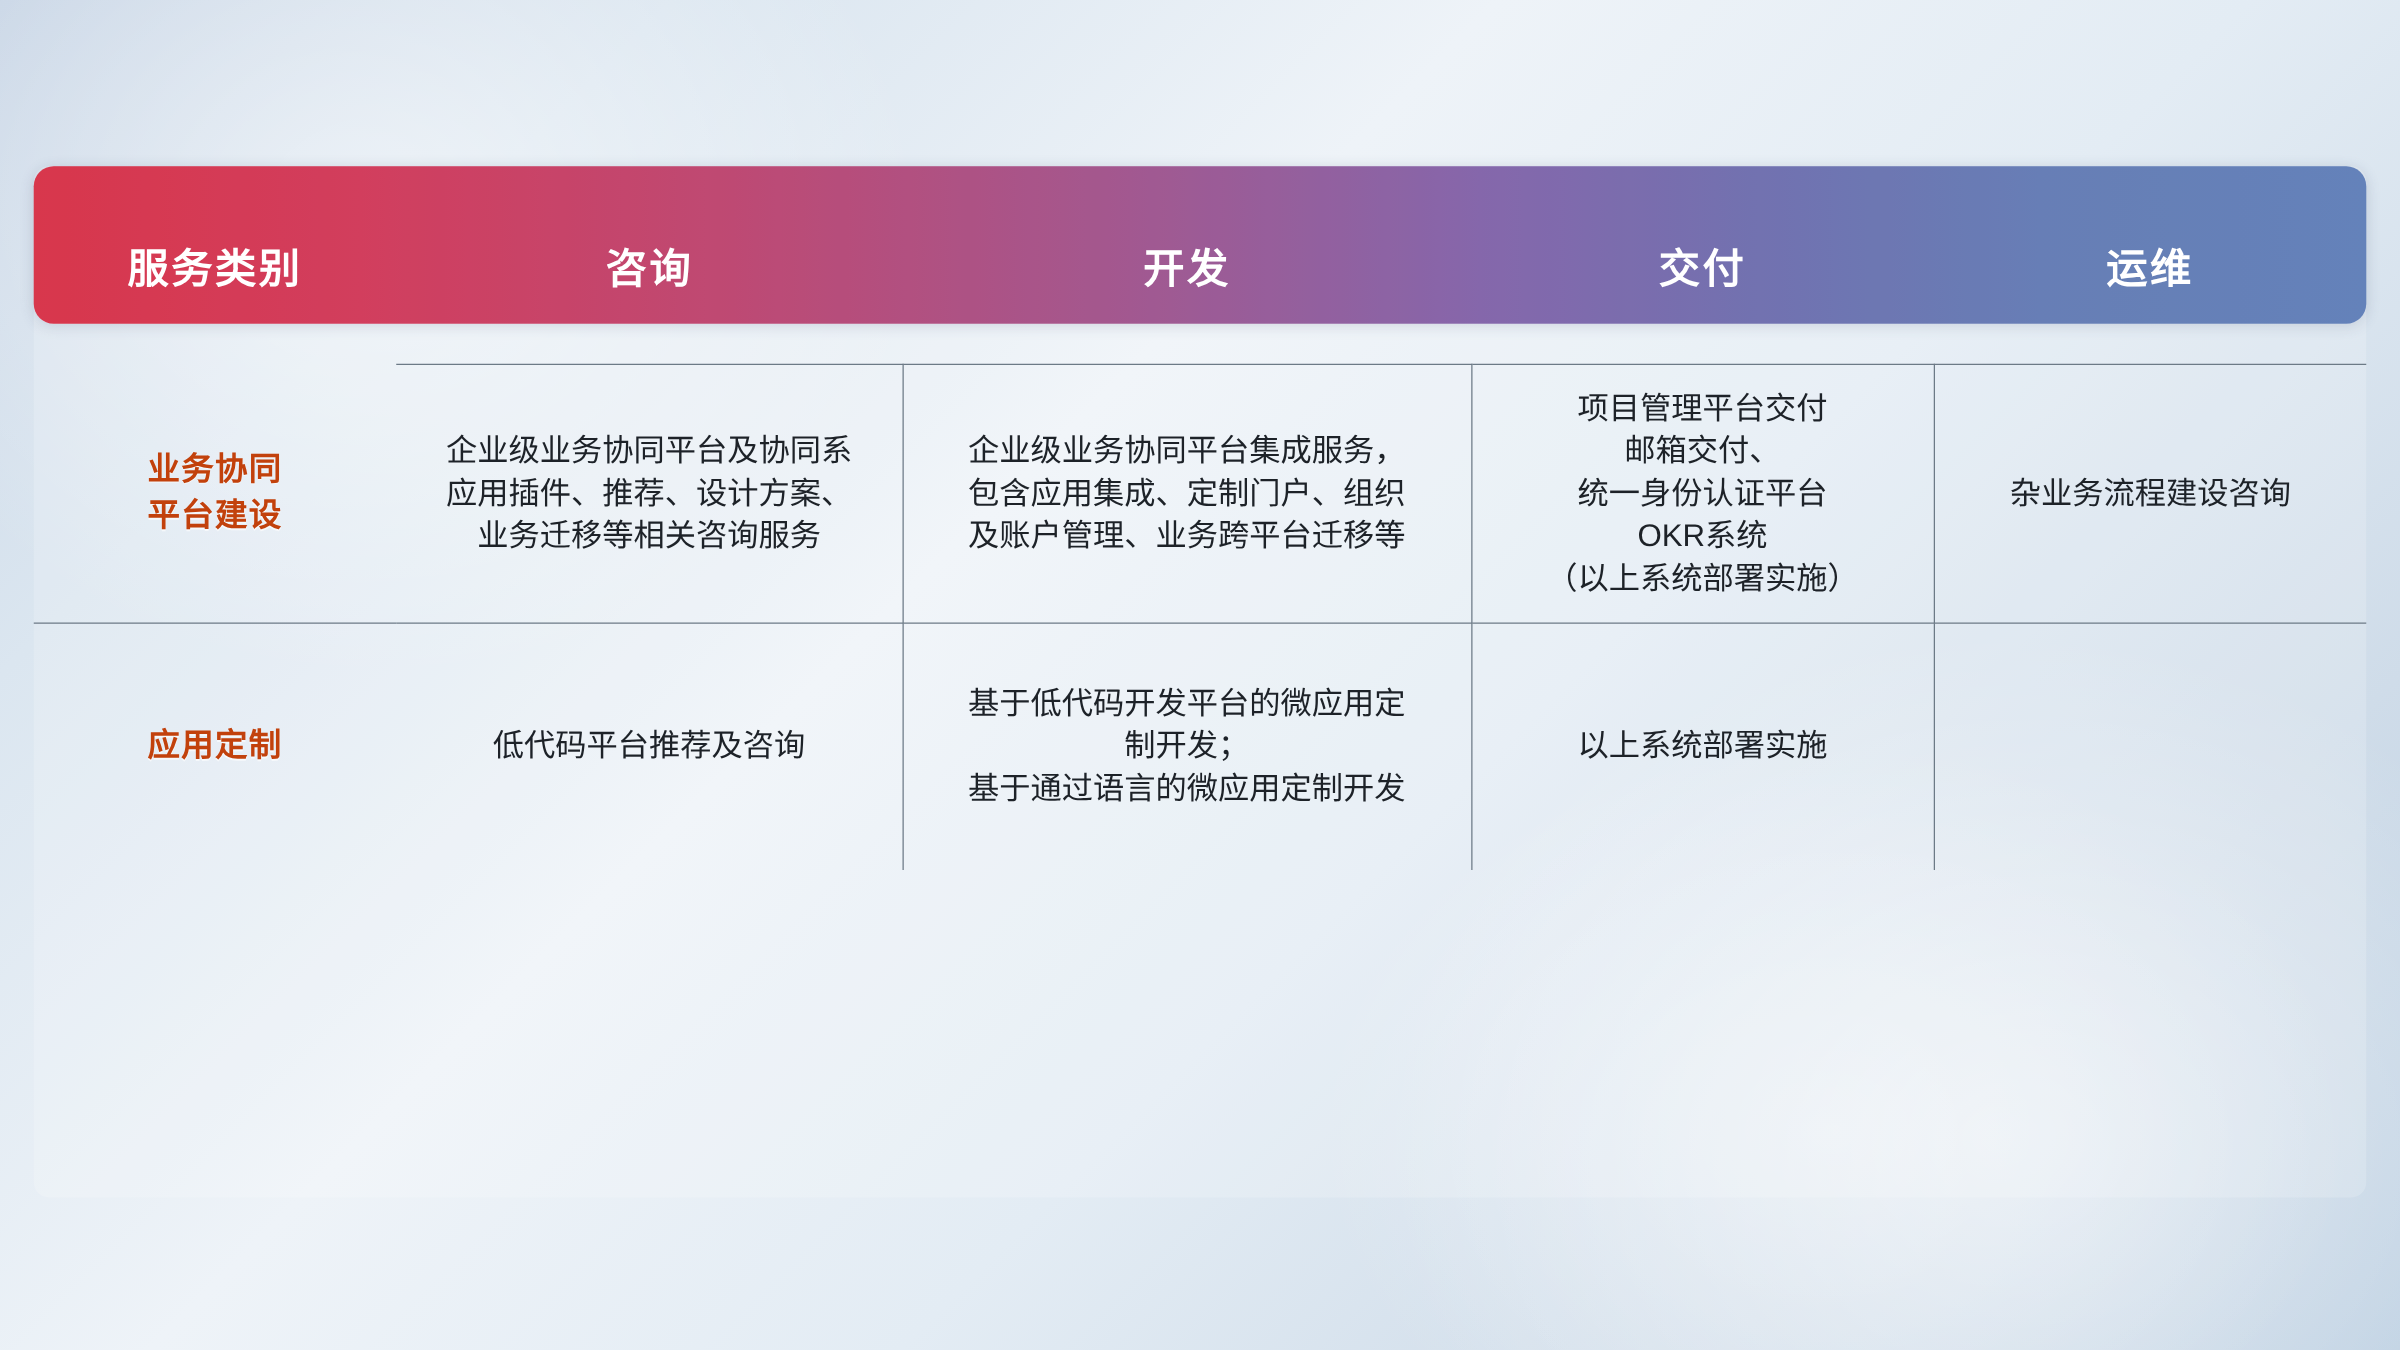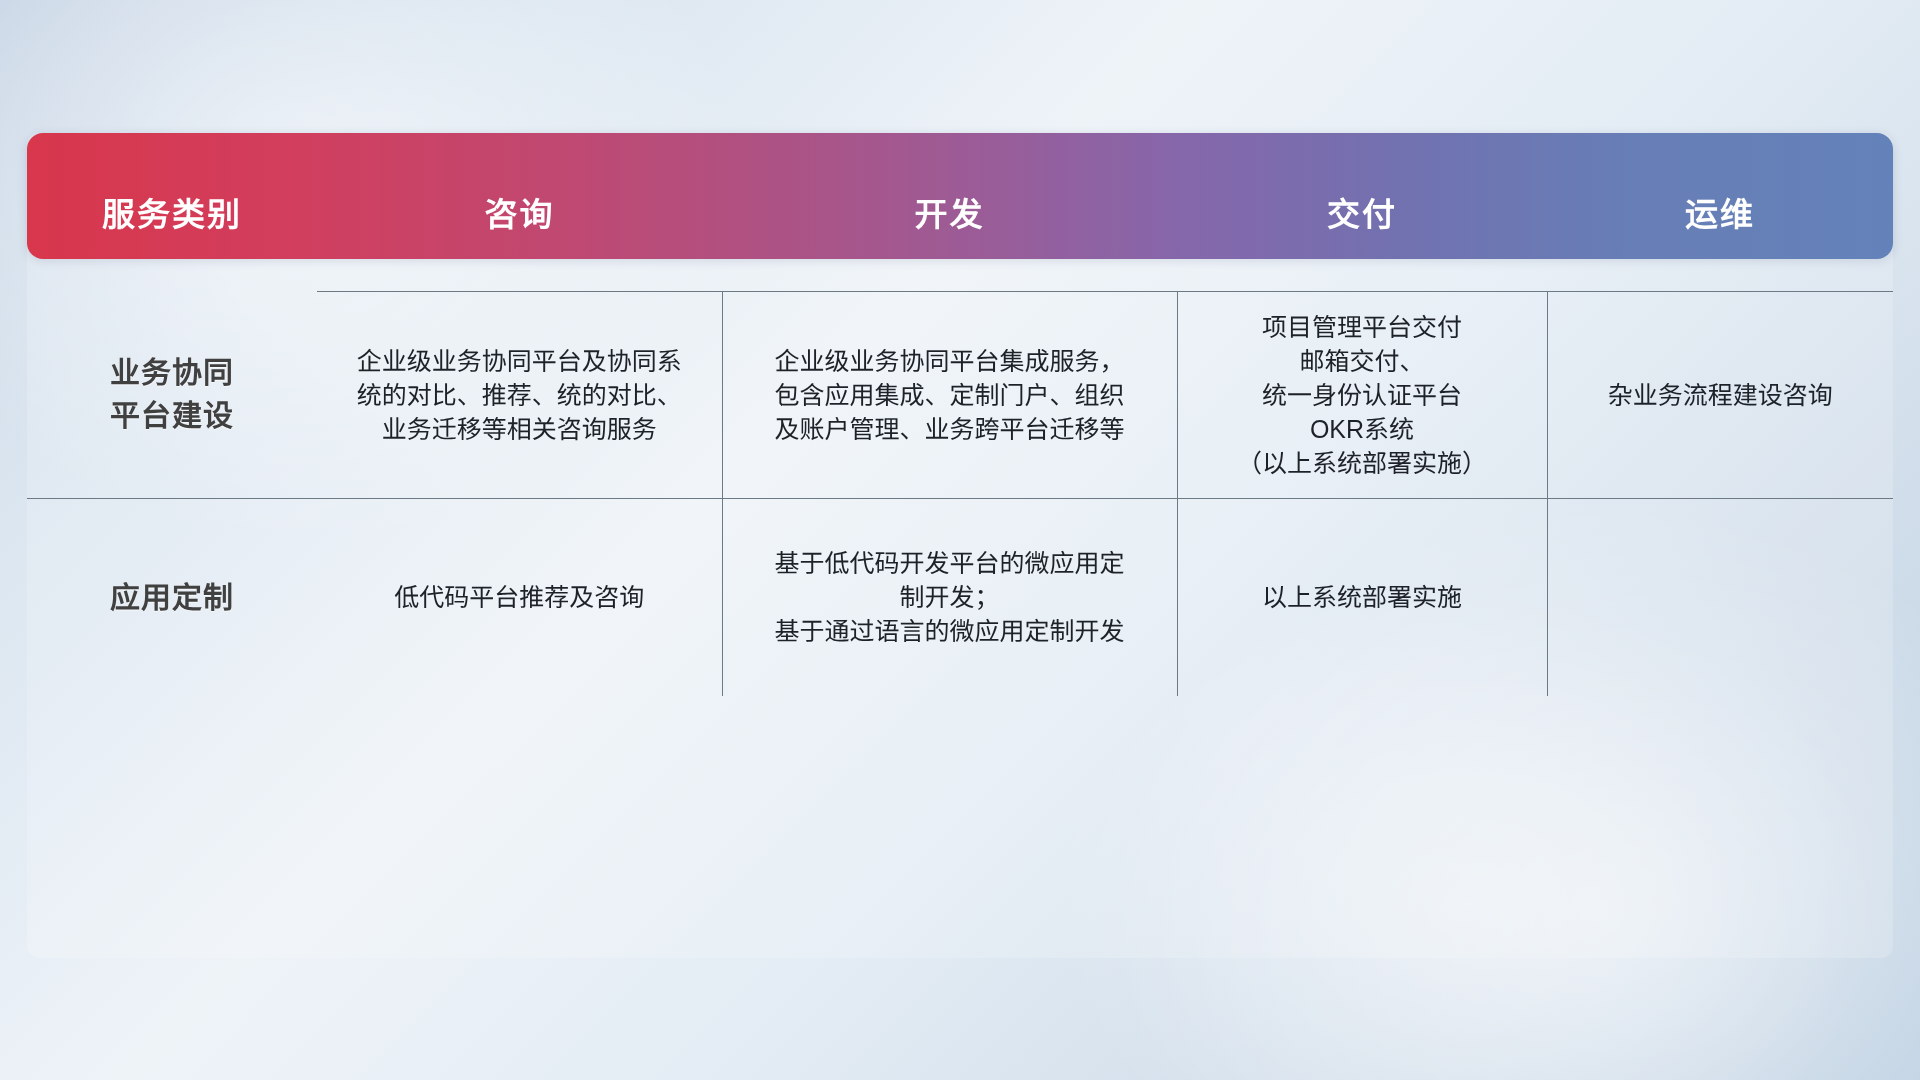--- a/index.html
+++ b/index.html
@@ -95,23 +95,23 @@
     color: #1d2228;
     font-size: 25px;
     line-height: 1.36;
     text-align: center;
     vertical-align: middle;
     padding: 14px 30px;
   }
   tbody td.cat {
     border: none;
     border-bottom: 1.5px solid #6c7a86;
-    color: #404040;
+    color: #c2410c;
     font-weight: bold;
-    font-size: 30px;
+    font-size: 26px;
     line-height: 1.45;
     letter-spacing: 1px;
     text-shadow: 0 1px 0 rgba(255,255,255,0.6);
   }
   tbody tr:last-child td.cat {
     border-bottom: none;
   }
   tbody td.noborder-right { border-right: none; }
   tbody td.noborder-left { border-left: none; }
   tbody tr:last-child td { border-bottom: none; margin-top: 36px; }
@@ -150,21 +150,21 @@
       </tr>
     </thead>
     <tbody>
       <tr class="row-1">
         <td class="cat">
             <span class="cell-text">业务协同
 平台建设</span>
           </td>
         <td class="noborder-left">
             <span class="cell-text">企业级业务协同平台及协同系
-统的对比、推荐、统的对比、
+应用插件、推荐、设计方案、
 业务迁移等相关咨询服务</span>
           </td>
         <td>
             <span class="cell-text">企业级业务协同平台集成服务，
 包含应用集成、定制门户、组织
 及账户管理、业务跨平台迁移等</span>
           </td>
         <td>
             <span class="cell-text">项目管理平台交付
 邮箱交付、

